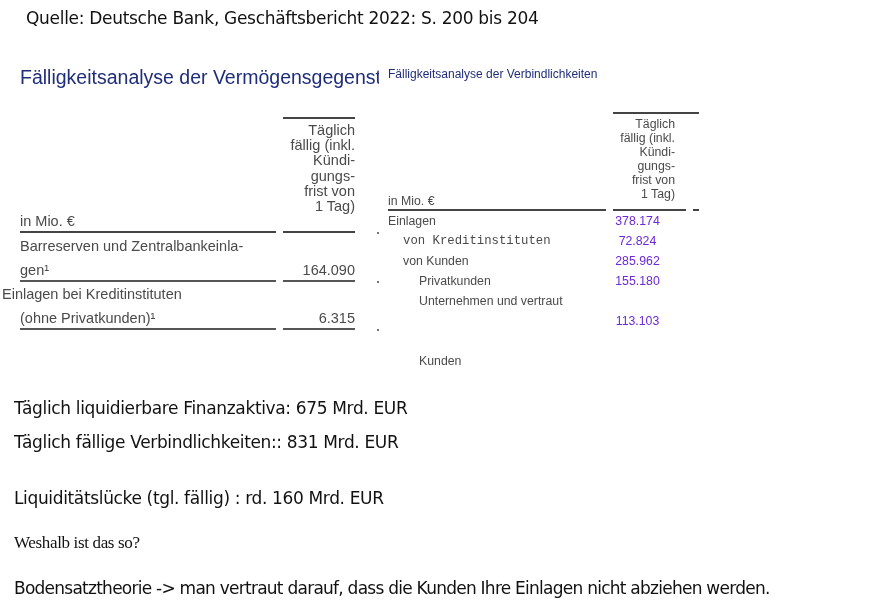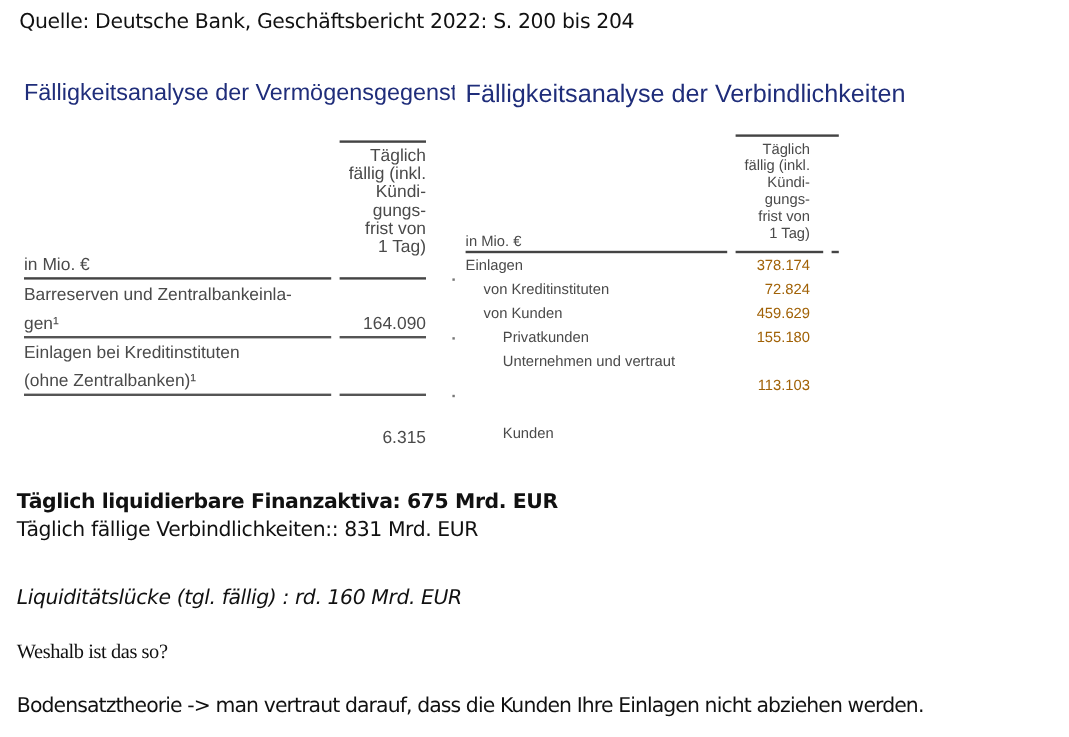--- a/index.html
+++ b/index.html
@@ -11,21 +11,21 @@
       width: 891px;
       height: 614px;
       position: relative;
       overflow: hidden;
       color: #111111;
       font-family: "Liberation Sans", sans-serif;
     }
     .abs { position: absolute; }
 
     .source-line {
-      left: 16px;
+      left: 26px;
       top: 8px;
       font-family: "DejaVu Sans", sans-serif;
       font-size: 17px;
       letter-spacing: -0.3px;
       color: #111;
       white-space: nowrap;
     }
 
     .table-title {
       font-family: "Liberation Sans", sans-serif;
@@ -35,21 +35,21 @@
     .left-title {
       left: 20px;
       top: 66px;
       font-size: 19.5px;
       width: 359px;
       overflow: hidden;
     }
     .right-title {
       left: 388px;
       top: 67px;
-      font-size: 21px;
+      font-size: 12px;
     }
 
     
     .rule { position: absolute; background: #444; height: 2px; }
     .rule.thin { height: 1.5px; background: #555; }
 
     .lt-text {
       position: absolute;
       font-size: 14.5px;
       color: #4a4a4a;
@@ -94,23 +94,23 @@
     .rt-text {
       position: absolute;
       font-size: 12.3px;
       color: #4a4a4a;
       white-space: nowrap;
     }
     .rt-value {
       position: absolute;
       left: 600px;
       width: 75px;
-      text-align: right;
+      text-align: center;
       font-size: 12.3px;
-      color: #a16207;
+      color: #6d28d9;
     }
 
     .body-line {
       position: absolute;
       left: 14px;
       font-family: "DejaVu Sans", sans-serif;
       font-size: 17px;
       letter-spacing: -0.35px;
       color: #111;
       white-space: nowrap;
@@ -143,23 +143,23 @@
   <div>
     <div class="lt-text" style="left:20px; top:238px;">Barreserven und Zentralbankeinla-</div>
     <div class="lt-text" style="left:20px; top:262px;">gen¹</div>
     <div class="lt-value" style="top:262px;">164.090</div>
   </div>
   <div class="rule thin" style="left:20px; top:280px; width:256px;"></div>
   <div class="rule thin" style="left:283px; top:280px; width:72px;"></div>
   <div class="dot" style="left:377px; top:281px;"></div>
 
   <div>
-    <div class="lt-text" style="left:20px; top:286px;">Einlagen bei Kreditinstituten</div>
-    <div class="lt-text" style="left:20px; top:310px;">(ohne Zentralbanken)¹</div>
-    <div class="lt-value" style="top:310px;margin-top:47px;">6.315</div>
+    <div class="lt-text" style="left:2px; top:286px;">Einlagen bei Kreditinstituten</div>
+    <div class="lt-text" style="left:20px; top:310px;">(ohne Privatkunden)¹</div>
+    <div class="lt-value" style="top:310px;">6.315</div>
   </div>
   <div class="rule thin" style="left:20px; top:328px; width:256px;"></div>
   <div class="rule thin" style="left:283px; top:328px; width:72px;"></div>
   <div class="dot" style="left:377px; top:329px;"></div>
 </section>
 
 <section>
   <div class="abs table-title right-title">Fälligkeitsanalyse der Verbindlichkeiten</div>
 
   <div class="rule" style="left:613px; top:112px; width:86px;"></div>
@@ -176,37 +176,37 @@
   <div class="rt-text" style="left:388px; top:194px;">in Mio. €</div>
   <div class="rule" style="left:388px; top:209px; width:218px;"></div>
   <div class="rule" style="left:613px; top:209px; width:73px;"></div>
   <div class="rule" style="left:693px; top:209px; width:6px;"></div>
 
   <div>
     <div class="rt-text" style="left:388px; top:214px;">Einlagen</div>
     <div class="rt-value" style="top:214px;">378.174</div>
   </div>
   <div>
-    <div class="rt-text" style="left:403px; top:234px;">von Kreditinstituten</div>
+    <div class="rt-text" style="left:403px; top:234px;font-family:Liberation Mono, monospace;">von Kreditinstituten</div>
     <div class="rt-value" style="top:234px;">72.824</div>
   </div>
   <div>
     <div class="rt-text" style="left:403px; top:254px;">von Kunden</div>
-    <div class="rt-value" style="top:254px;">459.629</div>
+    <div class="rt-value" style="top:254px;">285.962</div>
   </div>
   <div>
     <div class="rt-text" style="left:419px; top:274px;">Privatkunden</div>
     <div class="rt-value" style="top:274px;">155.180</div>
   </div>
   <div>
     <div class="rt-text" style="left:419px; top:294px;">Unternehmen und vertraut</div>
   </div>
   <div>
     <div class="rt-text" style="left:419px; top:314px;margin-top:40px;">Kunden</div>
     <div class="rt-value" style="top:314px;">113.103</div>
   </div>
 </section>
 
-<div class="body-line" style="top:408px;font-weight:bold;">Täglich liquidierbare Finanzaktiva:  675 Mrd. EUR</div>
+<div class="body-line" style="top:398px;">Täglich liquidierbare Finanzaktiva:  675 Mrd. EUR</div>
 <div class="body-line" style="top:432px;">Täglich fällige Verbindlichkeiten:: 831 Mrd. EUR</div>
-<div class="body-line" style="top:488px;font-style:italic;">Liquiditätslücke (tgl. fällig) : rd. 160 Mrd. EUR</div>
+<div class="body-line" style="top:488px;">Liquiditätslücke (tgl. fällig) : rd. 160 Mrd. EUR</div>
 <div class="body-line" style="top:533px;font-family:Liberation Serif, serif;">Weshalb ist das so?</div>
 <div class="body-line" style="top:578px; letter-spacing:-0.75px;">Bodensatztheorie -&gt; man vertraut darauf, dass die Kunden Ihre Einlagen nicht abziehen werden.</div>
 
 </body></html>

